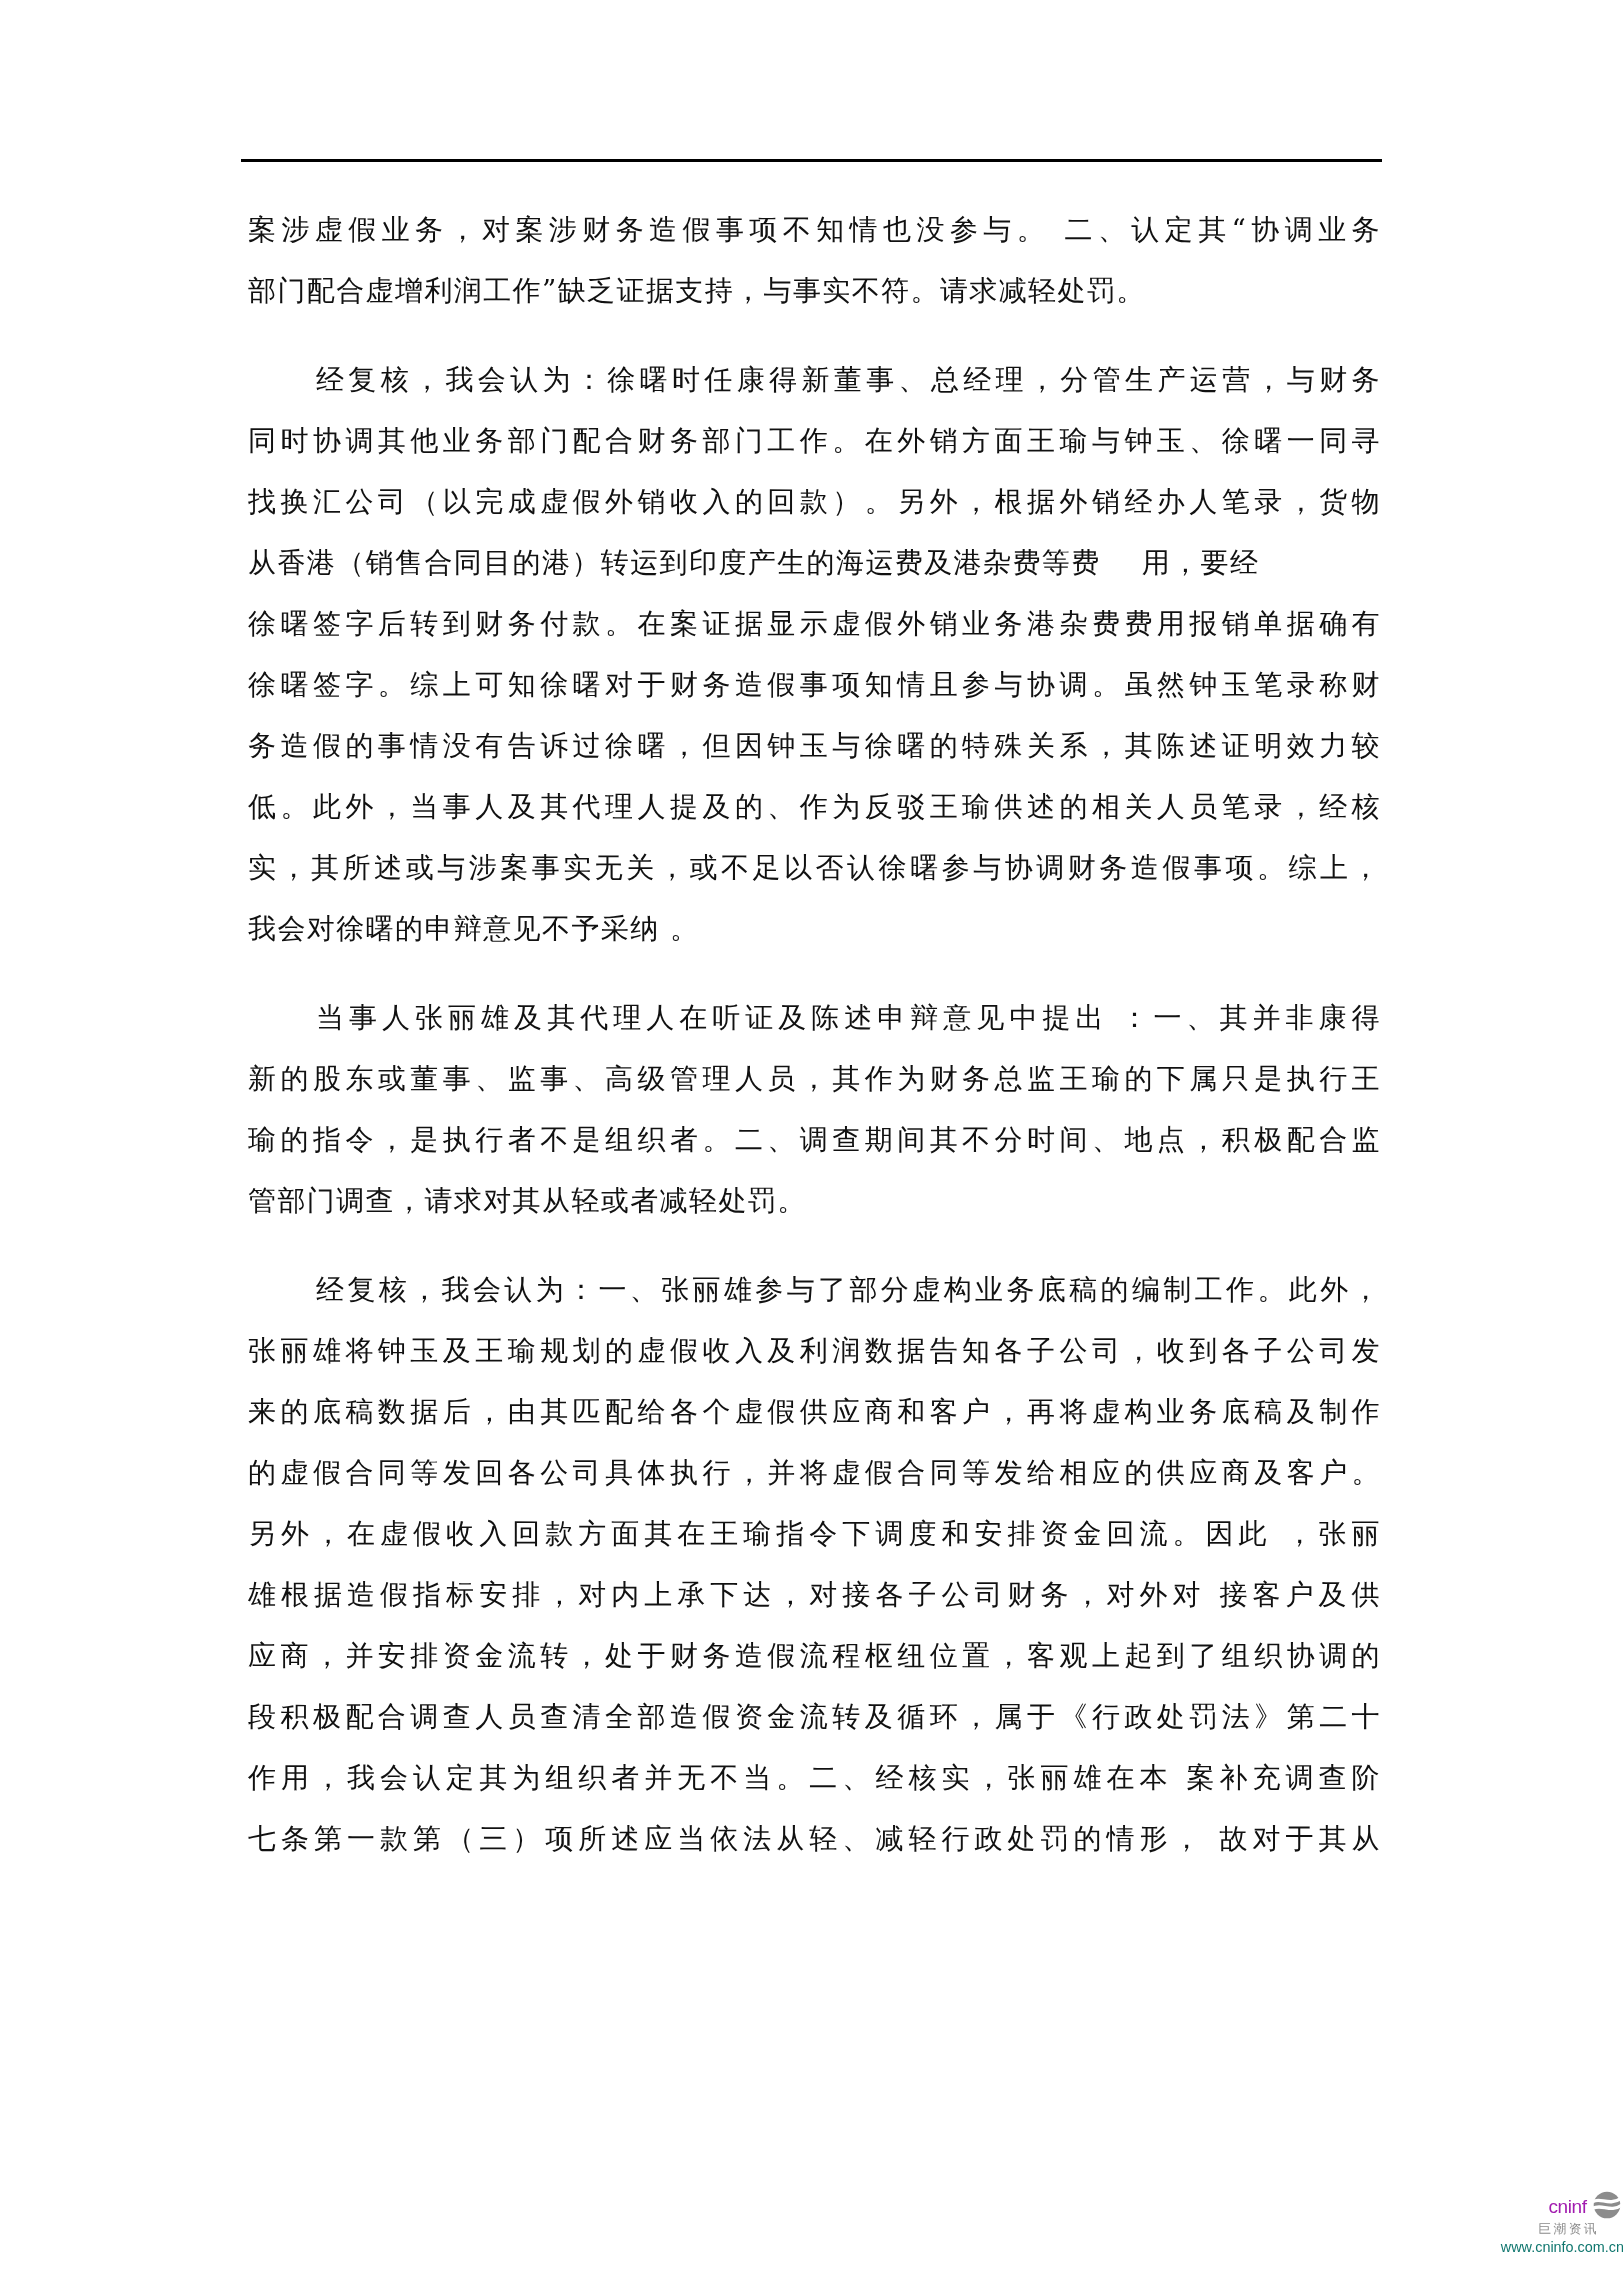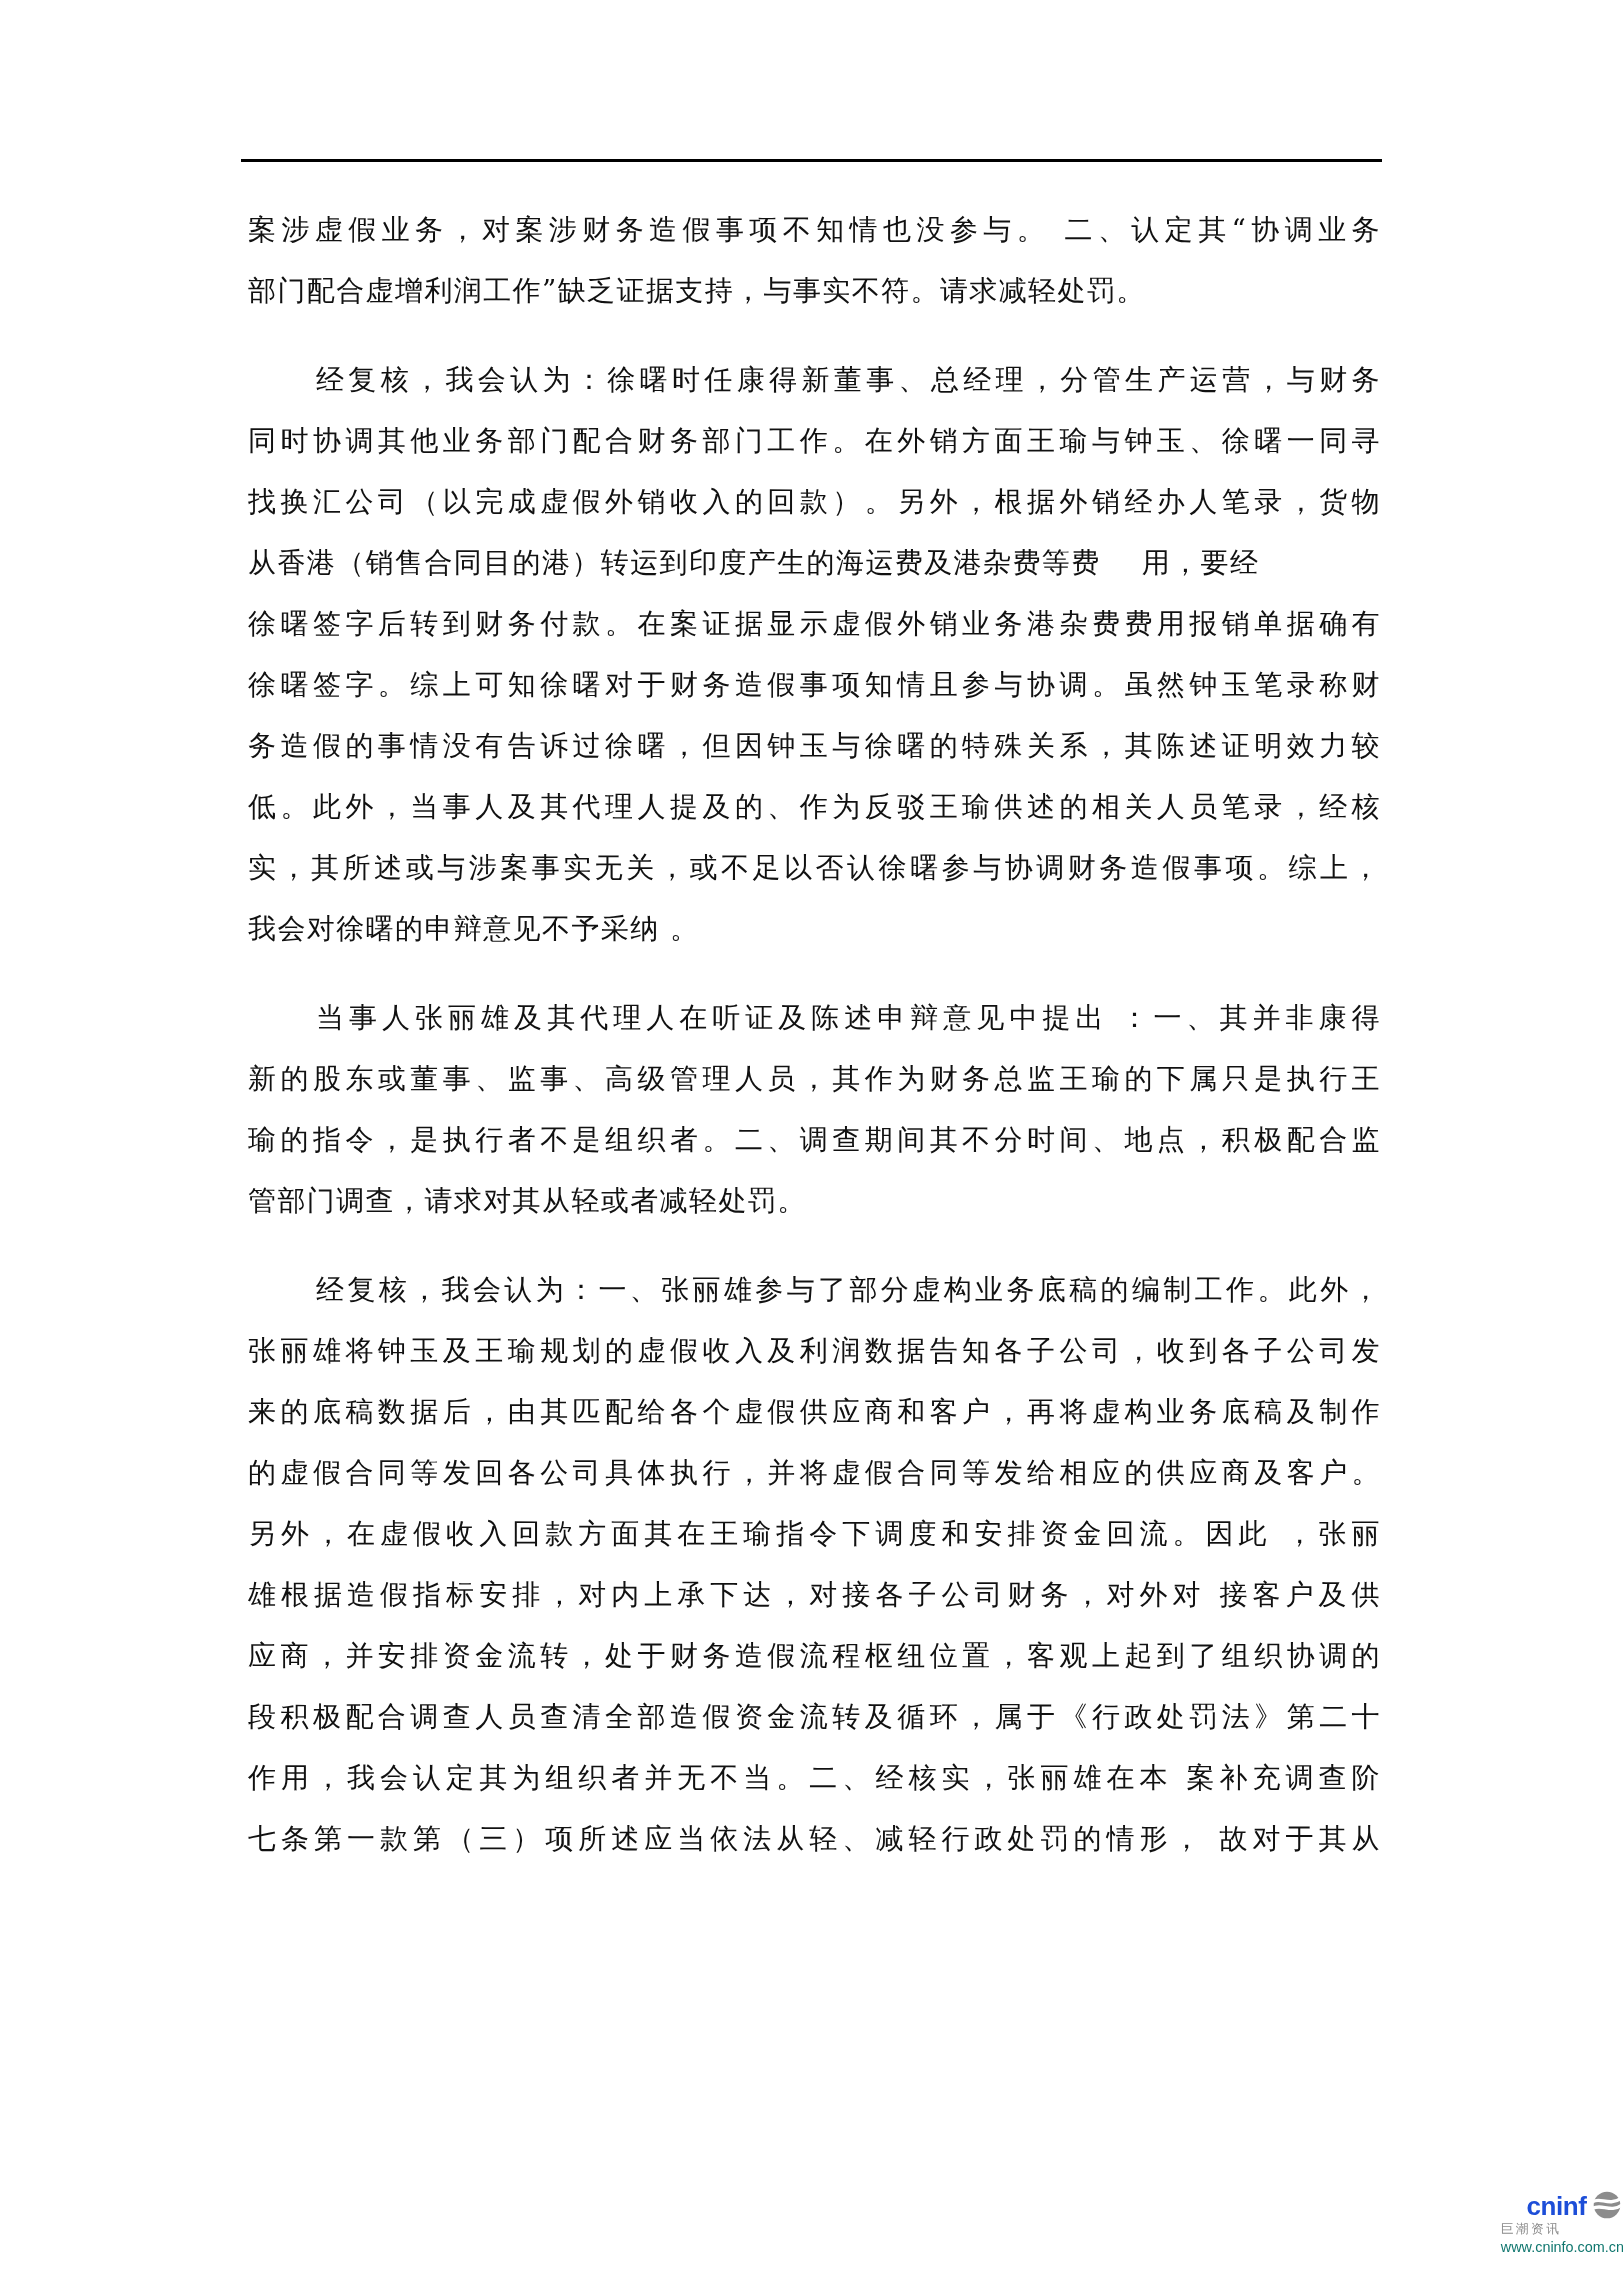--- a/index.html
+++ b/index.html
@@ -20,22 +20,22 @@
     display: block; height: 61px; line-height: 44px;
     font-size: 28px; white-space: pre; letter-spacing: 1.4px;
   }
   .line.justify { text-align: justify; text-align-last: justify; white-space: normal; }
   .indent { padding-left: 68px; font-family: Liberation Serif, serif; }
   .watermark {
     position: absolute; left: 1463px; top: 2190px; width: 161px;
     color: #8a8a8a; font-family: "Liberation Sans", sans-serif; text-align: right;
   }
   .wm-top { display: flex; align-items: center; justify-content: flex-end; gap: 3.4px; }
-  .wm-brand { font-weight: bold; font-size: 26px; letter-spacing: -0.4px; color: #1d4ed8; }
-  .wm-cn { font-size: 12.7px; letter-spacing: 2.5px; margin-right: 25px; margin-top: -1.7px; color: #8a8a8a; text-align: center; }
+  .wm-brand { font-weight: normal; font-size: 19px; letter-spacing: -0.4px; color: #a21caf; }
+  .wm-cn { font-size: 12.7px; letter-spacing: 2.5px; margin-right: 25px; margin-top: -1.7px; color: #8a8a8a; }
   .wm-url { font-size: 14.4px; margin-top: 0.8px; color: #0f766e; }
 </style>
 </head>
 <body>
 
 <div class="rule"></div>
 
 <div class="body-text">
 
   <div class="para">

